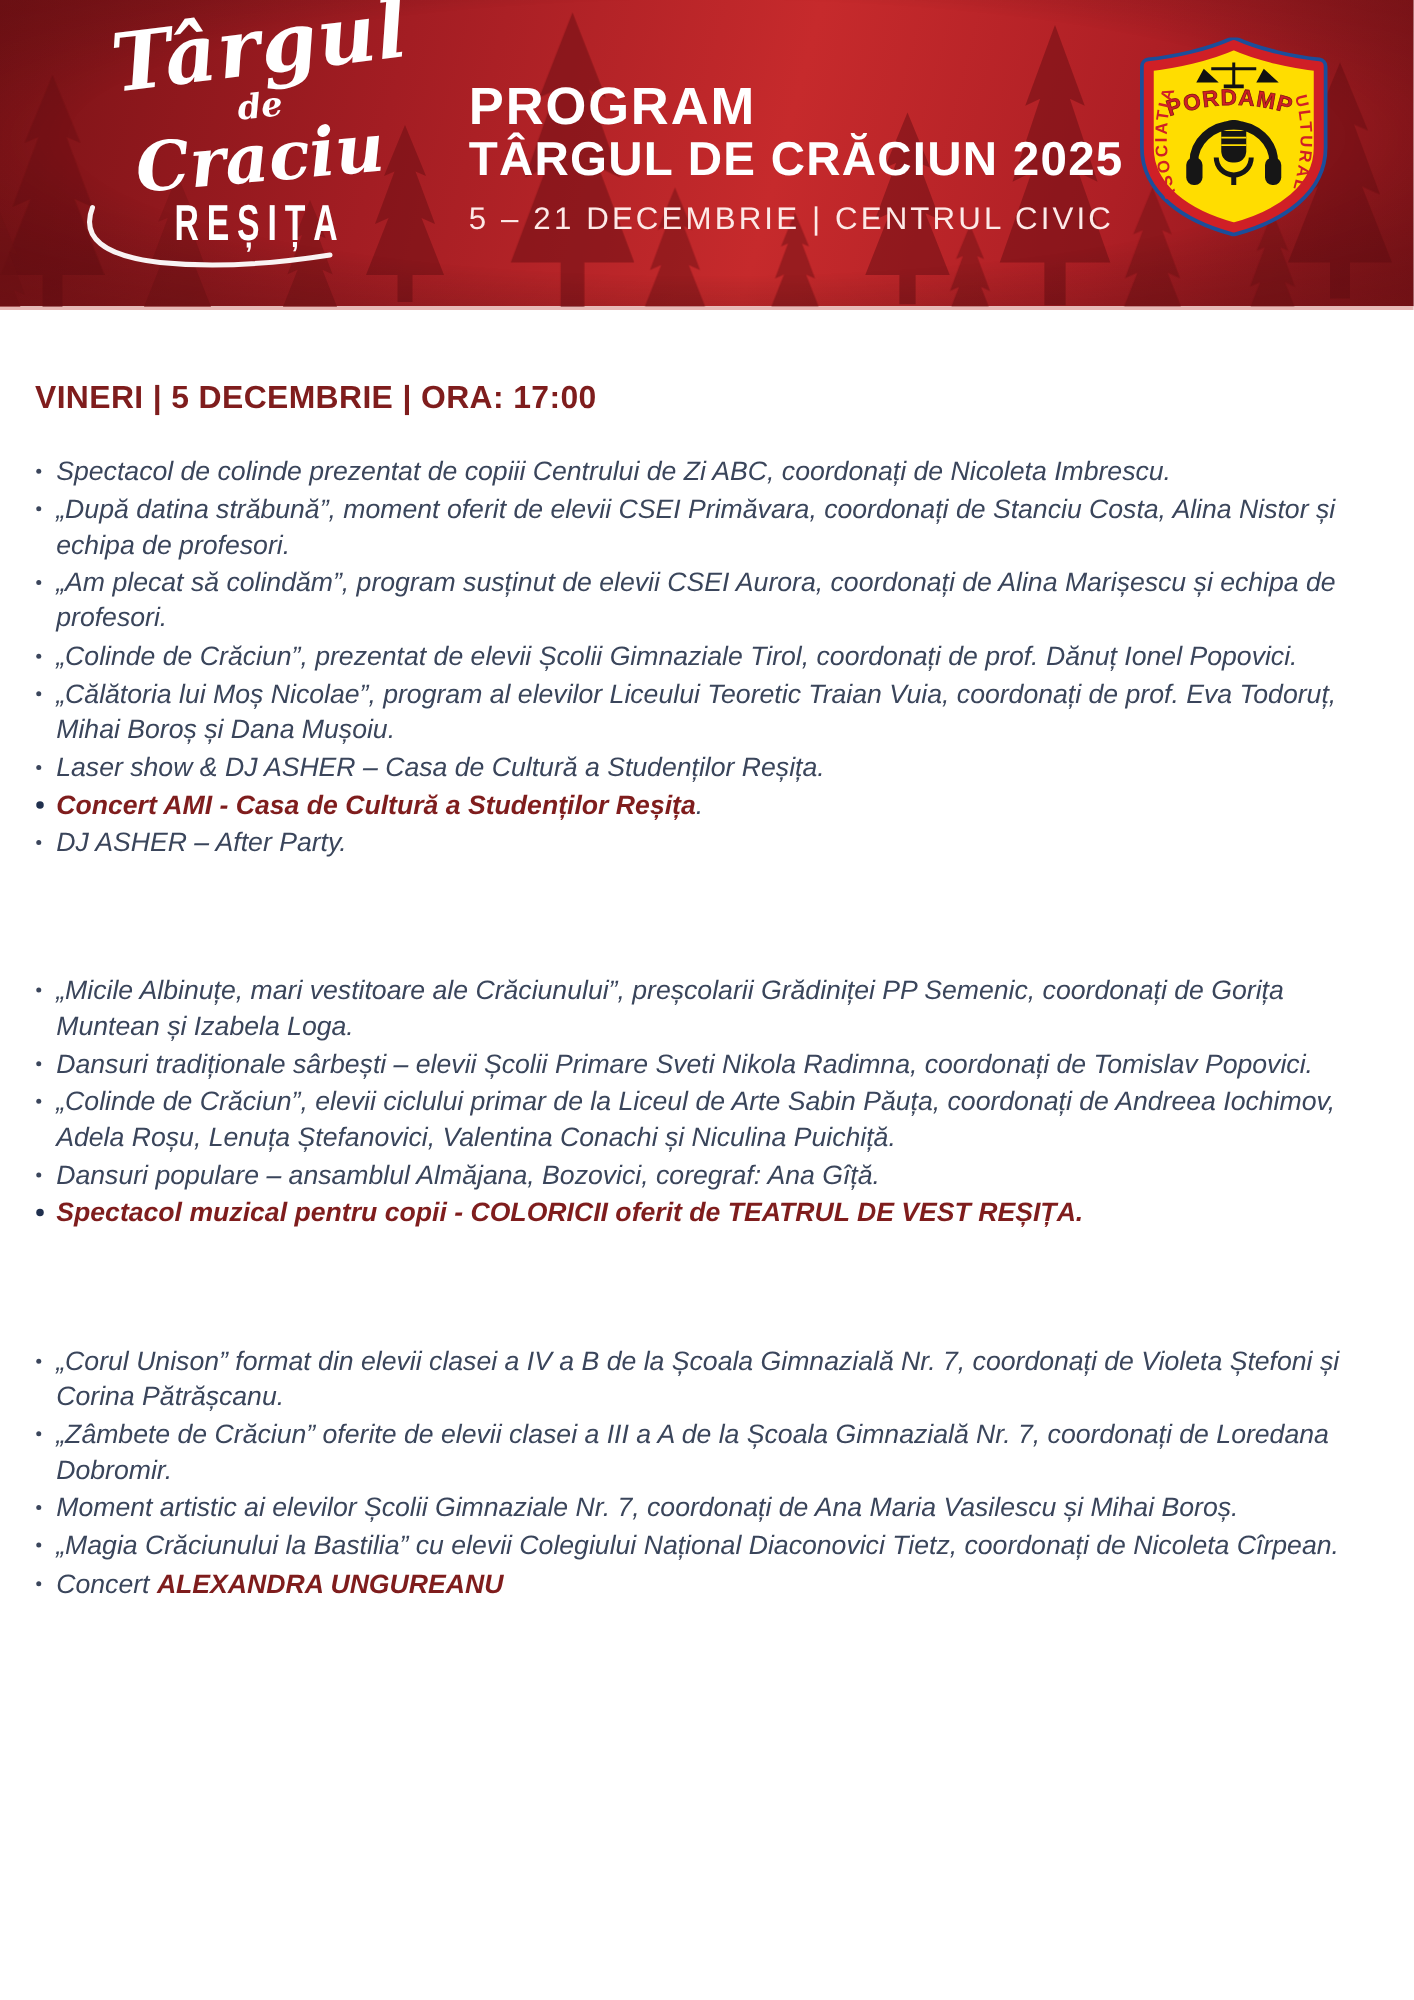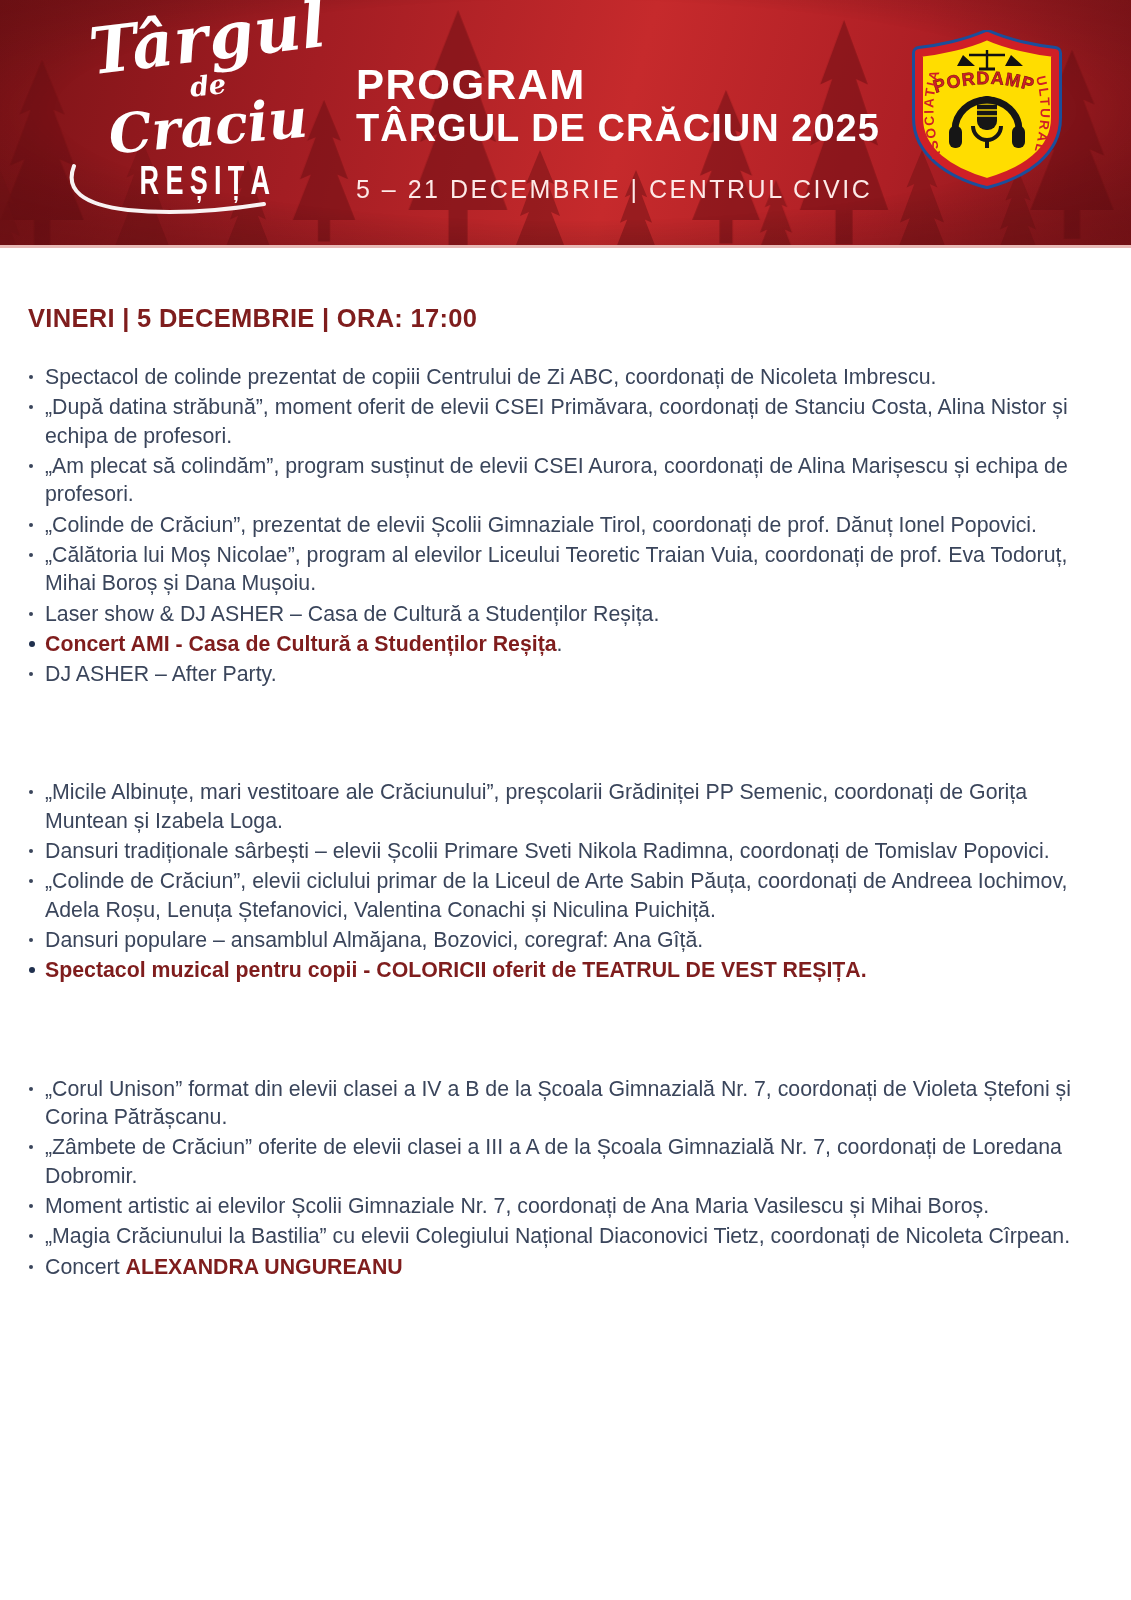--- a/index.html
+++ b/index.html
@@ -30,42 +30,42 @@
   }
   .logo .l3{
     font-family:"DejaVu Serif", serif;font-style:italic;font-weight:700;
     font-size:54px;line-height:1;transform:rotate(-5deg);margin-top:0px;
   }
   .logo .city{
     font-family:"Liberation Sans", sans-serif;font-weight:700;
     font-size:30px;letter-spacing:7px;margin-top:10px;transform:scale(0.9,1.35);
   }
   .swash{position:absolute;left:10px;top:150px;width:280px;height:60px;}
-  .titleblock{position:absolute;left:356px;top:62px;color:#ffffff;}
+  .titleblock{position:absolute;left:375px;top:62px;color:#ffffff;}
   .titleblock .t1{
     font-size:42px;font-weight:800;letter-spacing:1.5px;line-height:1.08;
   }
   .titleblock .t2{
     font-size:38px;font-weight:800;letter-spacing:1px;line-height:1.15;
   }
   .titleblock .sub{
-    font-size:25px;font-weight:300;letter-spacing:2.5px;margin-top:24px;
+    font-size:25px;font-weight:300;letter-spacing:2.5px;margin-top:10px;
     color:#fde9e7;
   }
   .badge{position:absolute;right:62px;top:30px;width:164px;height:160px;}
   
   .main{padding:56px 32px 0 28px;color:#3a455b;}
   .day{margin:0 0 0 0;}
   .day + .day{margin-top:90px;}
   .day h3{
     margin:0 0 30px 0;font-size:25.5px;font-weight:800;color:#7f1d1d;
     letter-spacing:0.3px;
   }
   ul.events{list-style:none;margin:0;padding:0;font-size:21.3px;line-height:1.33;}
-  ul.events li{position:relative;padding-left:17px;margin:0 0 2px 0;}
+  ul.events li{position:relative;padding-left:17px;margin:0 0 2px 0;font-style:italic;}
   ul.events .dot{
     position:absolute;left:1px;top:12px;width:4px;height:4px;border-radius:50%;
     background:#3a455b;
   }
   ul.events .dot.boldDot{width:6px;height:6px;top:11px;background:#20304e;}
   ul.events .b{font-weight:700;color:#7f1d1d;}
 </style>
 </head>
 <body>
 

